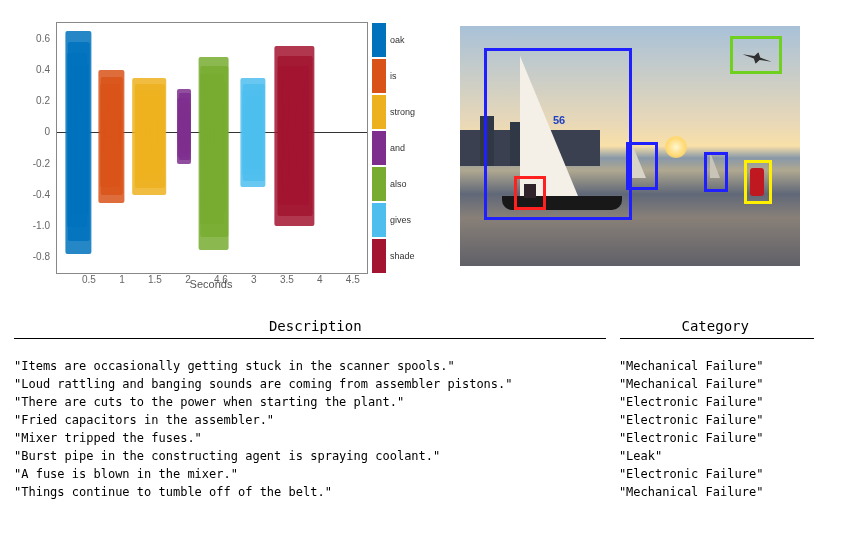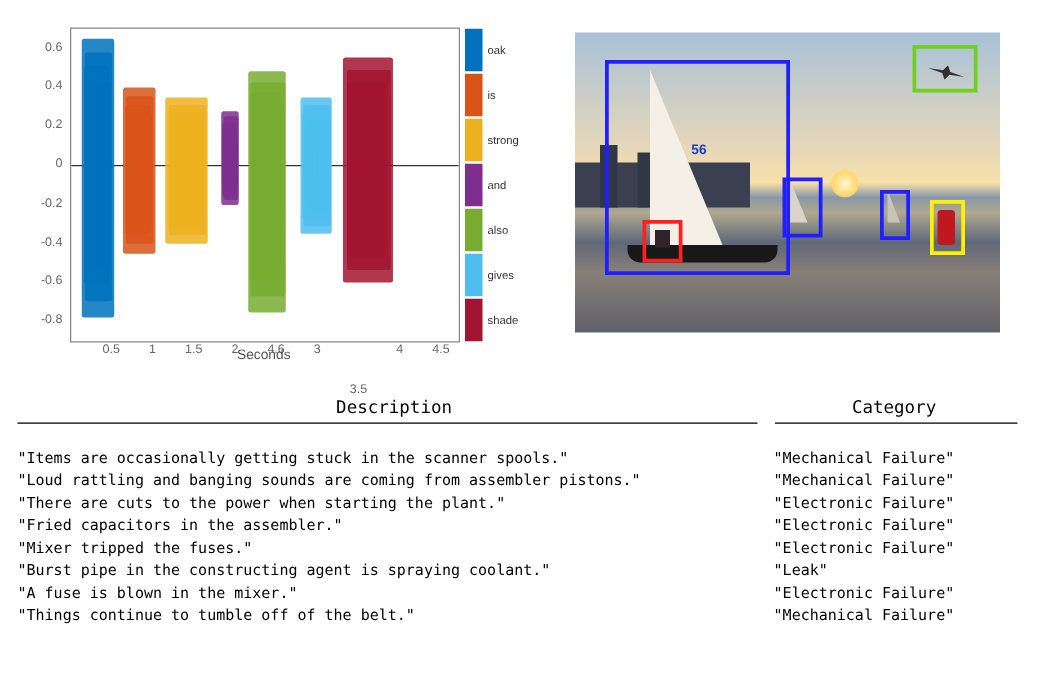--- a/index.html
+++ b/index.html
@@ -304,36 +304,36 @@
             <span style="width: 26.1631px; left: 1.8px; top: 52.0833px; height: 119.792px; background: rgb(162, 20, 47); opacity: 0.85;"></span>
             <span style="width: 21.8026px; left: -2.4px; top: 61.6319px; height: 99.8264px; background: rgb(162, 20, 47); opacity: 0.85;"></span>
             <span style="width: 17.4421px; left: 3px; top: 71.1806px; height: 79.8611px; background: rgb(162, 20, 47); opacity: 0.85;"></span>
             <span style="width: 13.0816px; left: -3.6px; top: 80.7292px; height: 59.8958px; background: rgb(162, 20, 47); opacity: 0.85;"></span>
             <span style="width: 8.72104px; left: 4.2px; top: 90.2778px; height: 39.9306px; background: rgb(162, 20, 47); opacity: 0.85;"></span>
             <span style="width: 4.36052px; left: -4.8px; top: 99.8264px; height: 19.9653px; background: rgb(162, 20, 47); opacity: 0.85;"></span>
           </div>
         </div>
       <div id="yticks">
           <div class="ytick" style="top: 238.375px;">-0.8</div>
-          <div class="ytick" style="top: 207.125px;">-0.6</div>
+          <div class="ytick" style="top: 207.125px;">-1.0</div>
           <div class="ytick" style="top: 175.875px;">-0.4</div>
           <div class="ytick" style="top: 144.625px;">-0.2</div>
           <div class="ytick" style="top: 113.375px;">0</div>
           <div class="ytick" style="top: 82.125px;">0.2</div>
           <div class="ytick" style="top: 50.875px;">0.4</div>
           <div class="ytick" style="top: 19.625px;">0.6</div>
         </div>
       <div id="xticks">
           <div class="xtick" style="left: 68.9787px;">0.5</div>
           <div class="xtick" style="left: 101.957px;">1</div>
           <div class="xtick" style="left: 134.936px;">1.5</div>
           <div class="xtick" style="left: 167.915px;">2</div>
           <div class="xtick" style="left: 200.894px;">4.6</div>
           <div class="xtick" style="left: 233.872px;">3</div>
-          <div class="xtick" style="left: 266.851px; margin-top: 32px;">3.5</div>
+          <div class="xtick" style="left: 266.851px;">3.5</div>
           <div class="xtick" style="left: 299.83px;">4</div>
           <div class="xtick" style="left: 332.809px;">4.5</div>
         </div>
       <div class="xlabel">Seconds</div>
       <div class="legend" id="legend">
           <div class="legend-row">
             <div class="legend-swatch" style="background: rgb(0, 114, 189);"></div>
             <div class="legend-label">oak</div>
           </div>
           <div class="legend-row">

